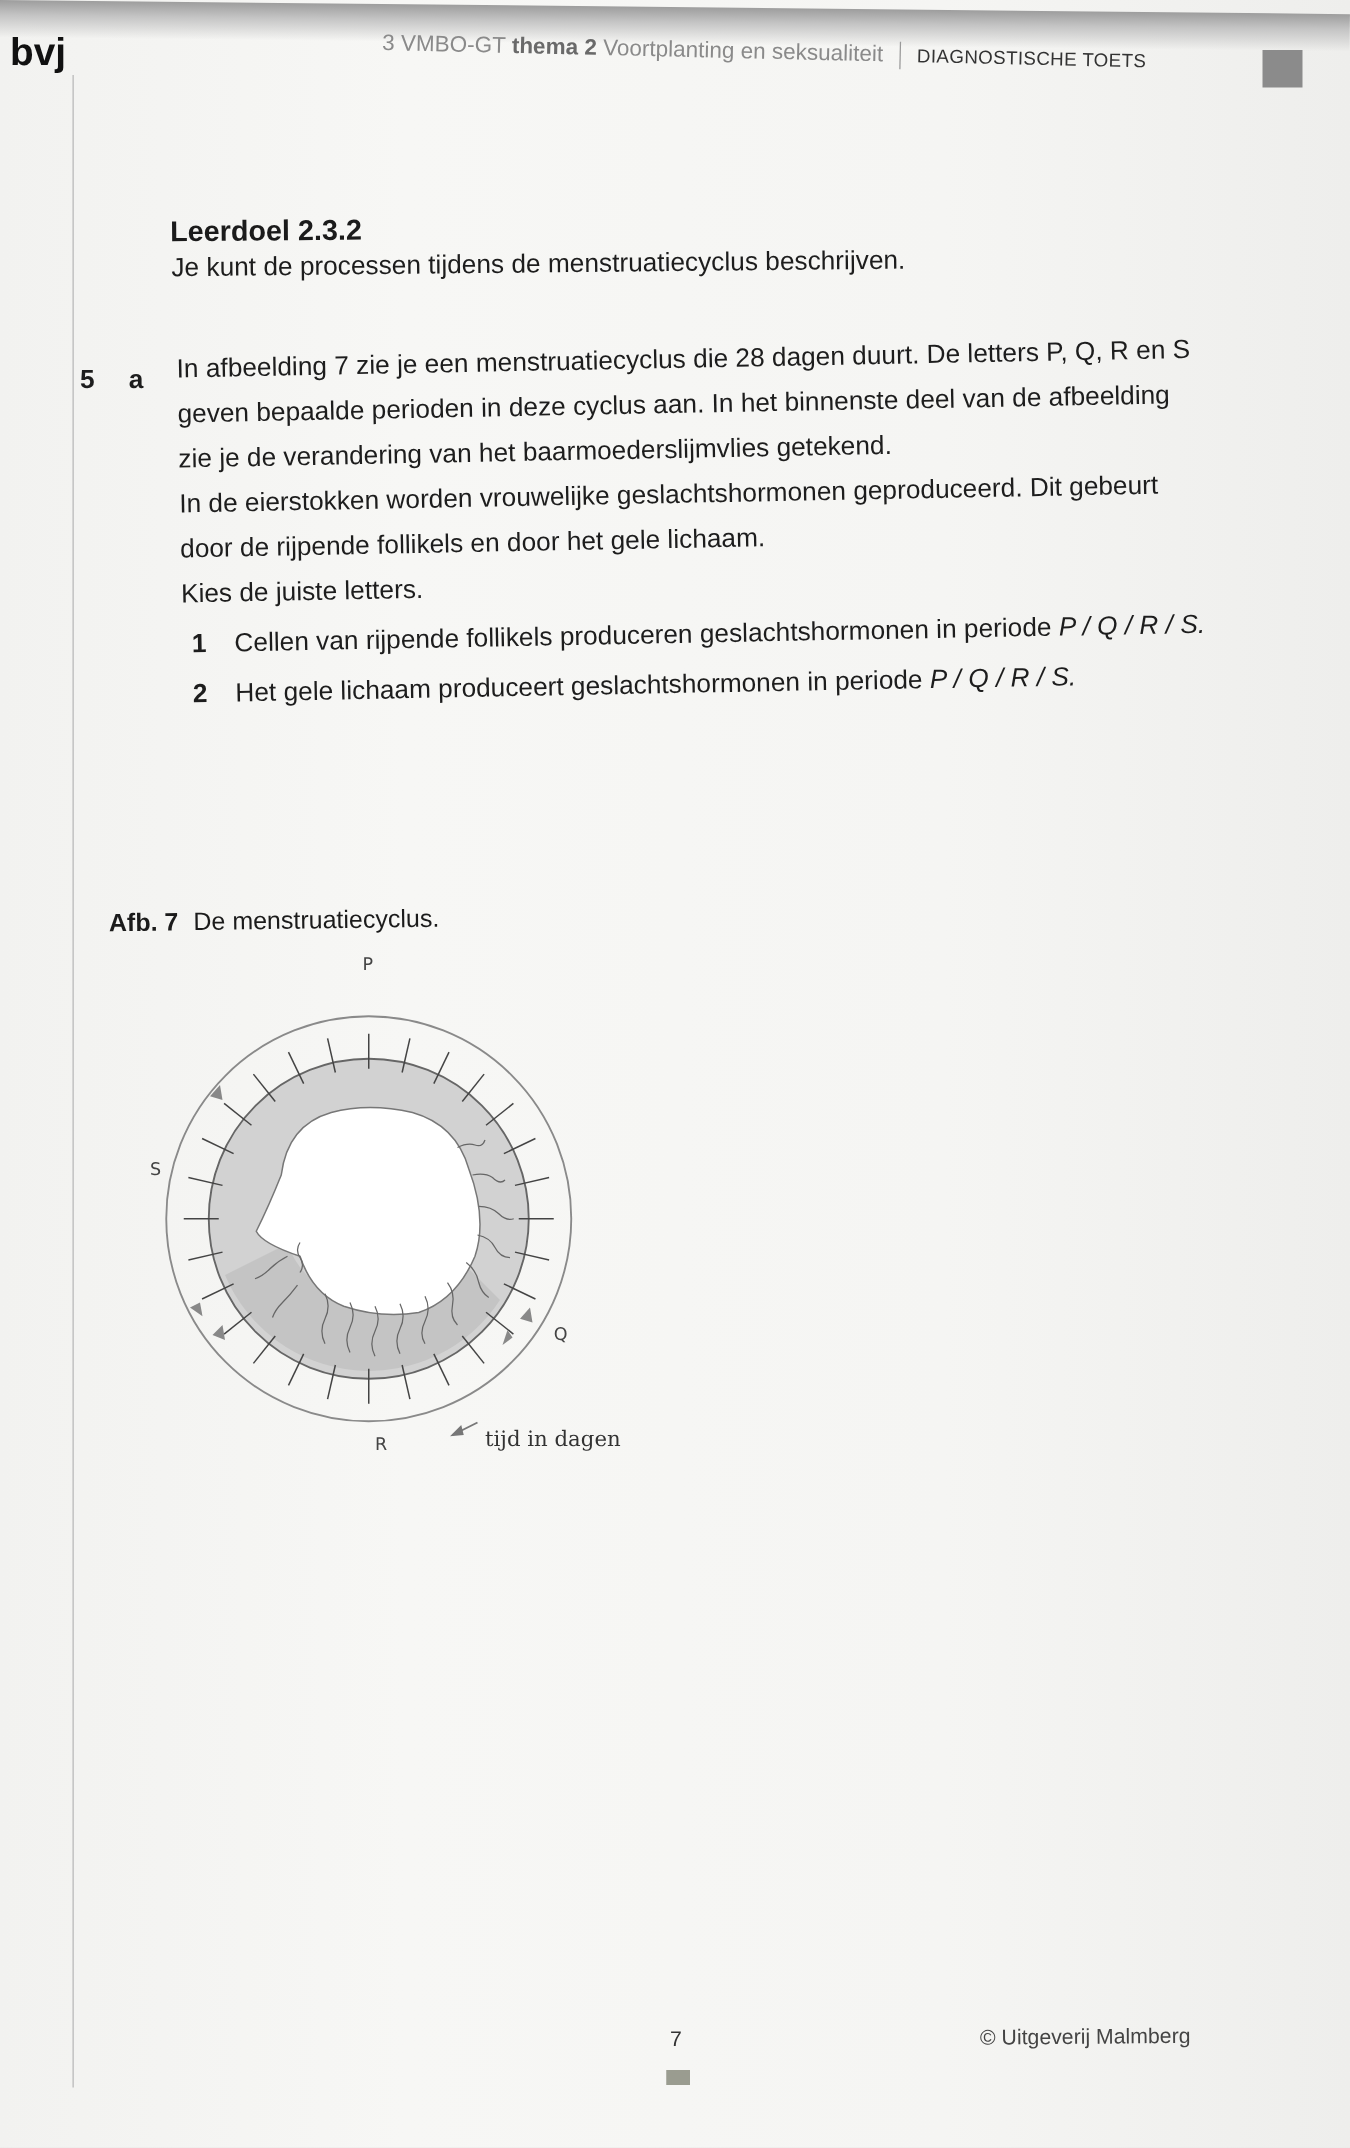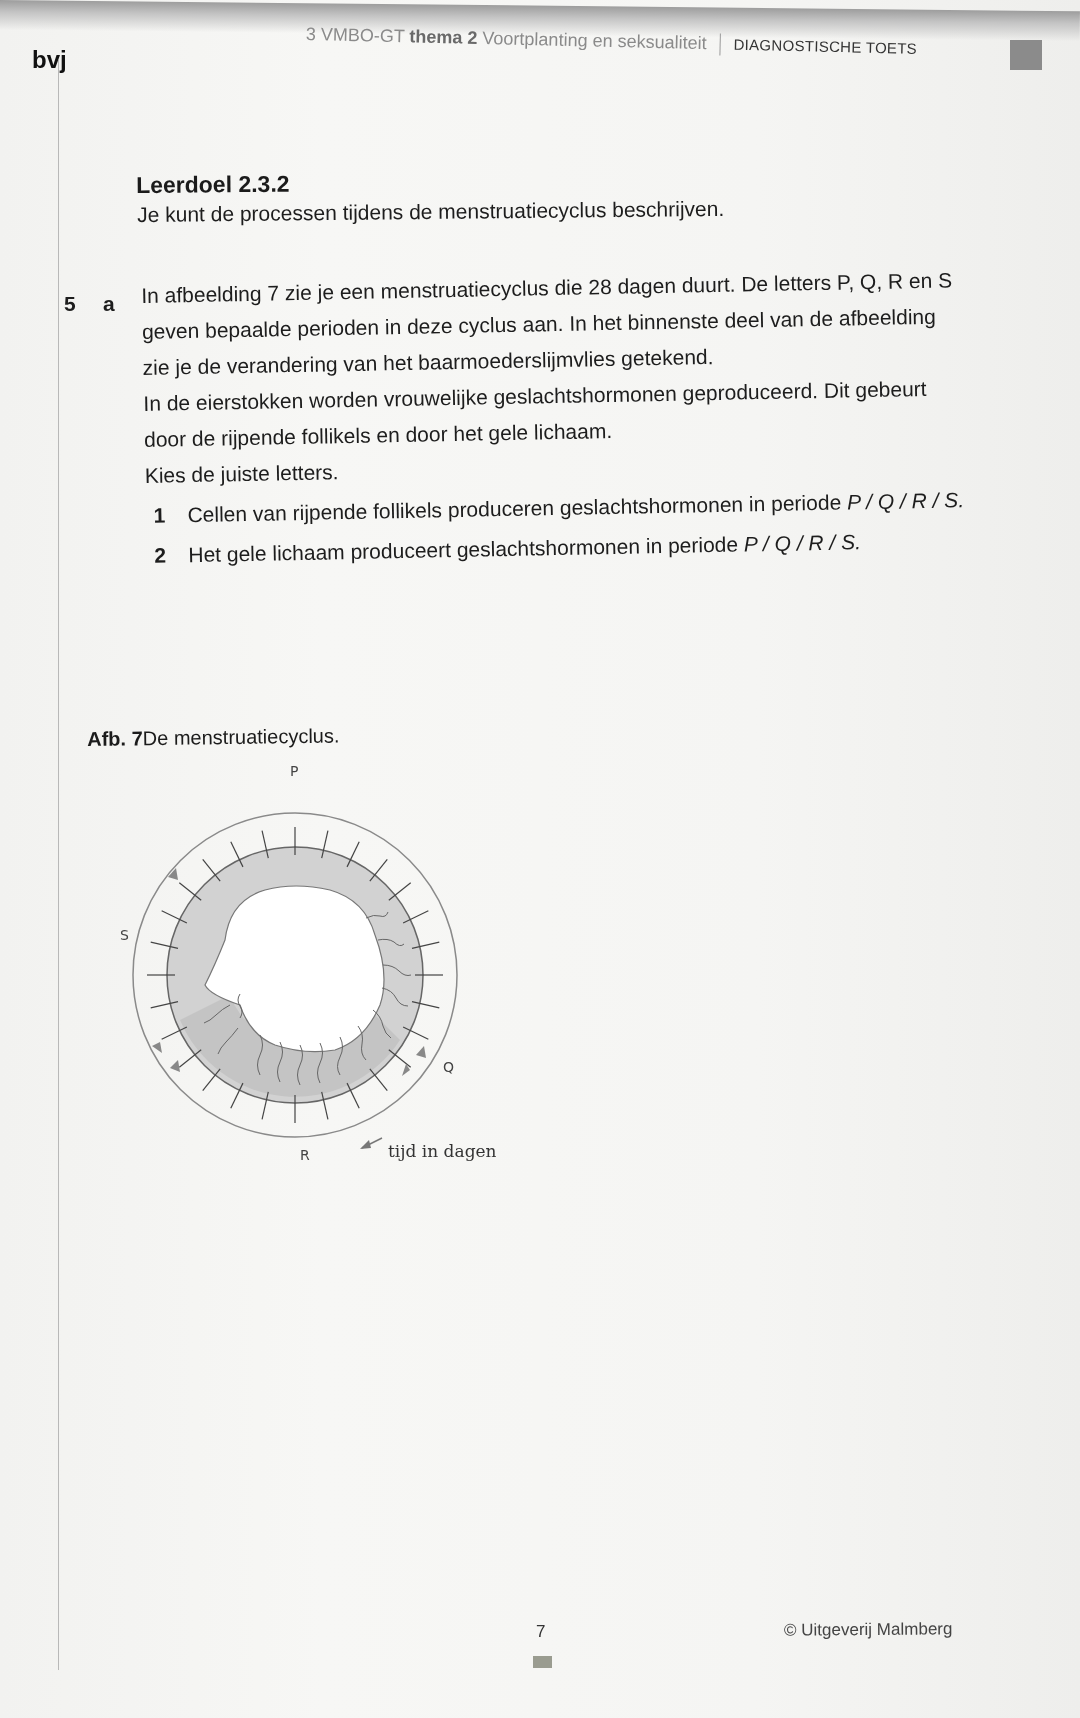--- a/index.html
+++ b/index.html
@@ -17,22 +17,22 @@
   .top-shadow {
     position: absolute; left: 0; top: 0; width: 1080px; height: 30px;
     background: linear-gradient(180deg, #9d9d9d 0%, #c4c4c4 40%, rgba(240,240,238,0) 100%);
     transform: rotate(0.6deg); transform-origin: left top;
   }
   .left-rule {
     position: absolute; left: 58px; top: 60px; width: 1px; height: 1610px;
     background: #b8b8b8;
   }
   .brand {
-    position: absolute; left: 8px; top: 46px;
-    font-size: 24px; font-weight: bold; color: #111; margin-left: 24px;
+    position: absolute; left: 8px; top: 24px;
+    font-size: 31px; font-weight: bold; color: #111;
   }
   .header-line {
     position: absolute; left: 306px; top: 24px;
     font-size: 18px; color: #8a8a8a; white-space: nowrap;
     transform: rotate(1.3deg); transform-origin: left top;
   }
   .header-line b { color: #6a6a6a; }
   .header-line .sep { display: inline-block; width: 1px; height: 22px; background: #999; margin: 0 8px; vertical-align: middle; }
   .header-line .toets { font-size: 15px; color: #333; letter-spacing: 0.3px; }
   .corner-tab {
@@ -66,21 +66,21 @@
   .sub {
     position: relative; padding-left: 42px; margin-top: 4px;
   }
   .sub .num { position: absolute; left: 8px; font-weight: bold; }
   .sub i { font-style: italic; }
   .fig-caption {
     position: absolute; left: 87px; top: 728px;
     font-size: 20px; color: #1b1b1b;
     transform: rotate(-0.8deg); transform-origin: left top;
   }
-  .fig-caption b { }
+  .fig-caption b { margin-right: 12px; }
   .diagram {
     position: absolute; left: 90px; top: 750px; width: 440px; height: 430px;
   }
   .page-num {
     position: absolute; left: 536px; top: 1622px; font-size: 17px; color: #333;
   }
   .page-marker {
     position: absolute; left: 533px; top: 1656px; width: 19px; height: 12px;
     background: #9a9c90;
   }

